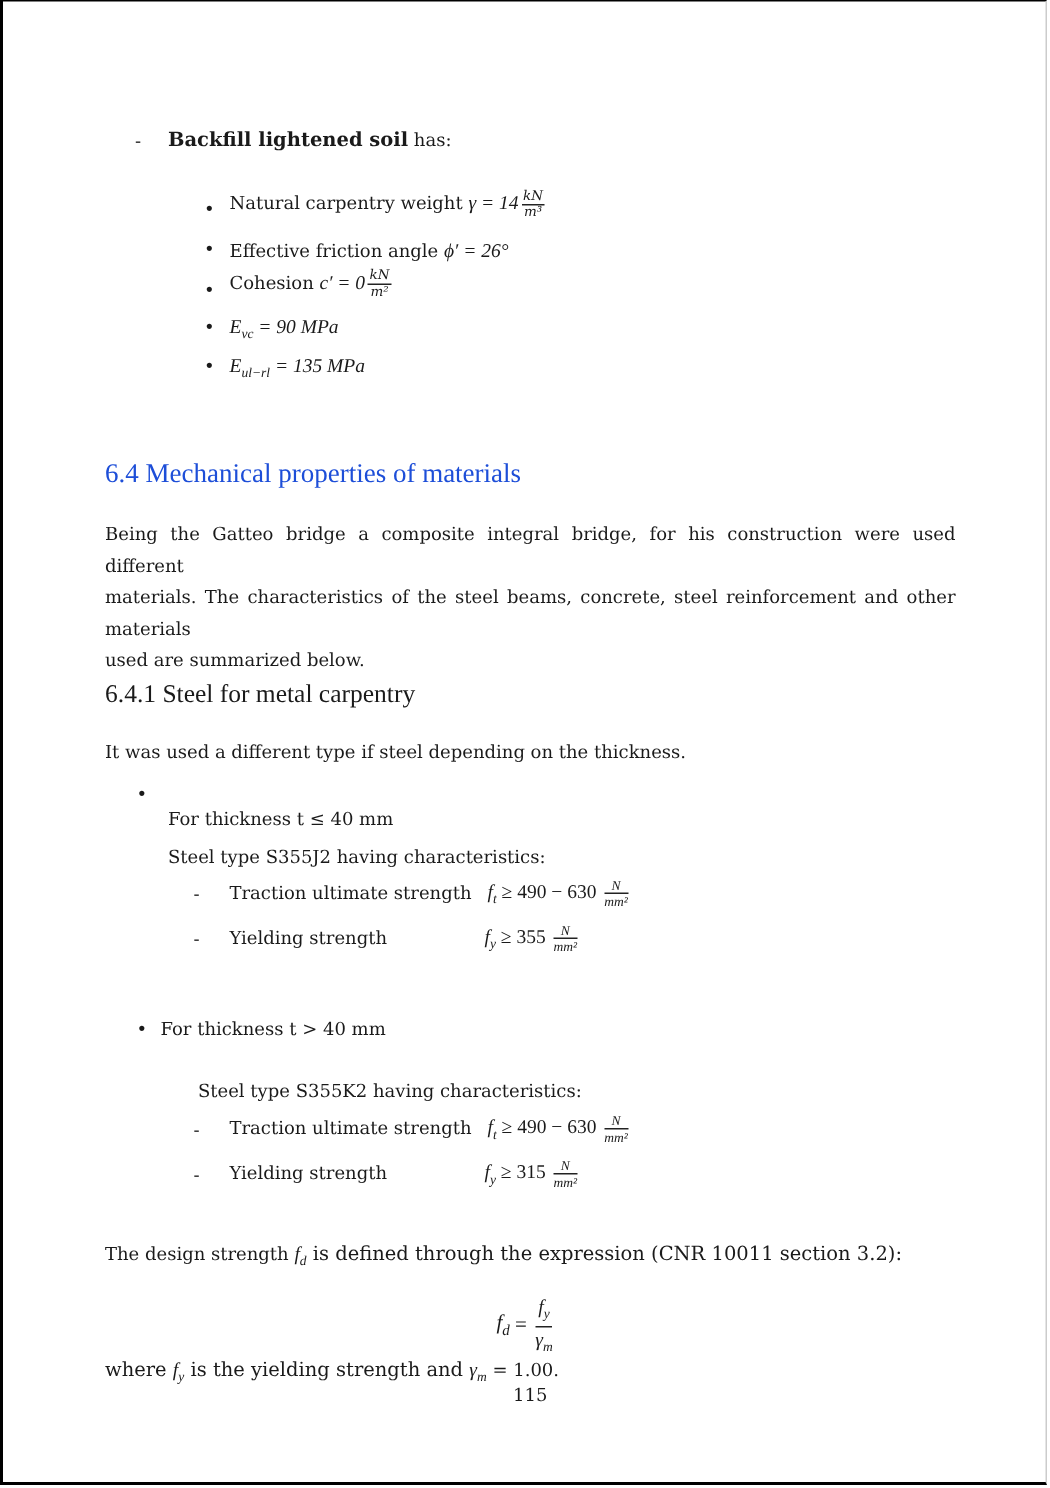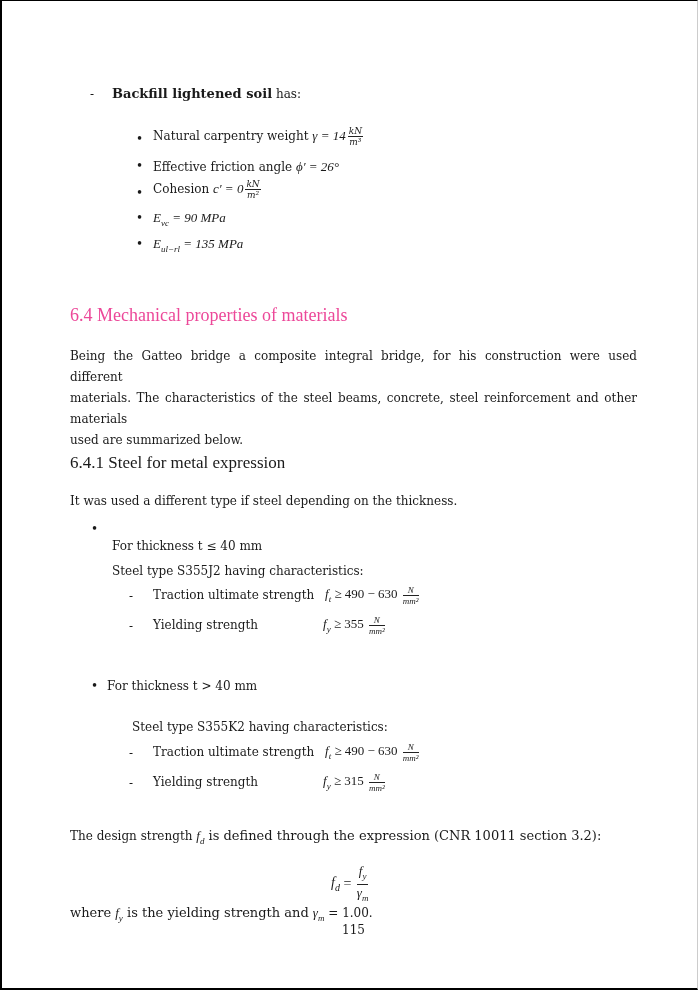--- a/index.html
+++ b/index.html
@@ -1,21 +1,21 @@
 <!DOCTYPE html>
 <html><head>
 <meta charset="utf-8">
 <style>
   html, body { margin: 0; padding: 0; background: #ffffff; }
   body { width: 700px; height: 992px; position: relative; overflow: hidden; font-family: "DejaVu Serif", "Liberation Serif", serif; color: #1a1a1a; }
   .page { position: absolute; left: 0; top: 0; width: 698px; height: 990px; border-left: 2px solid #000; border-top: 1px solid #000; border-bottom: 2px solid #000; border-right: 1px solid #ccc; box-sizing: border-box; }
   .abs { position: absolute; white-space: nowrap; }
   .txt { font-size: 12px; }
   .bold { font-weight: bold; }
-  .h2 { font-size: 18px; font-family: "Liberation Serif", "DejaVu Serif", serif; color: #ec4899; }
+  .h2 { font-size: 18px; font-family: "Liberation Serif", "DejaVu Serif", serif; color: #1d4ed8; }
   .h3 { font-size: 17px; font-family: "Liberation Serif", "DejaVu Serif", serif; color: #1a1a1a; }
   .math { font-family: "Liberation Serif", "DejaVu Serif", serif; font-size: 13px; }
   .math i { font-style: italic; }
   .frac { display: inline-block; vertical-align: middle; text-align: center; font-size: 9px; line-height: 10px; margin-left: 2px; }
   .frac .num { display: block; font-style: italic; border-bottom: 1px solid #222; padding: 0 1px; }
   .frac .den { display: block; font-style: italic; }
   .frac.big { font-size: 13px; line-height: 15px; }
   .para { position: absolute; left: 68px; width: 567px; font-size: 12px; line-height: 21px; text-align: justify; }
   .para span { display: block; }
   .justify-line { text-align: justify; text-align-last: justify; }
@@ -57,21 +57,21 @@
   </div>
 
   <div class="abs h2" style="left:68px; top:304px;">6.4  Mechanical properties of materials</div>
 
   <div class="para" style="top:345px;">
     <span class="justify-line">Being the Gatteo bridge a composite integral bridge, for his construction were used different</span>
     <span class="justify-line">materials. The characteristics of the steel beams, concrete, steel reinforcement and other materials</span>
     <span>used are summarized below.</span>
   </div>
 
-  <div class="abs h3" style="left:68px; top:452px;">6.4.1 Steel for metal expression</div>
+  <div class="abs h3" style="left:68px; top:452px;">6.4.1 Steel for metal carpentry</div>
 
   <div class="abs txt" style="left:68px; top:493px;">It was used a different type if steel depending on the thickness.</div>
 
   <div class="abs bullet" style="left:89px; top:521px;">•</div>
   <div class="abs txt" style="left:110px; top:538px;">For thickness t ≤ 40 mm</div>
   <div class="abs txt" style="left:110px; top:563px;">Steel type S355J2 having characteristics:</div>
 
   <div class="abs txt" style="left:127px; top:588px;">-</div>
   <div class="abs txt" style="left:151px; top:587px;">Traction ultimate strength</div>
   <div class="abs math" style="left:323px; top:584px;">

